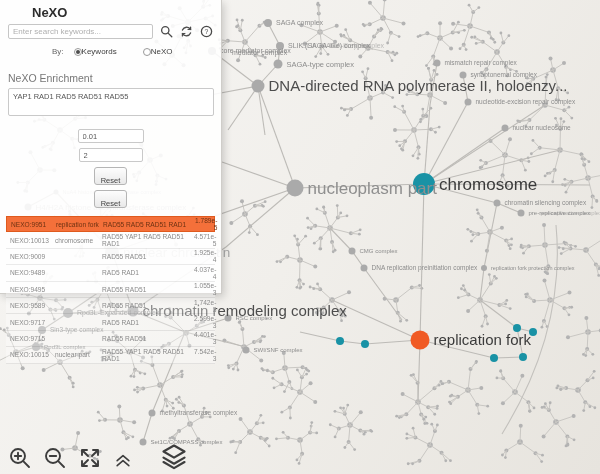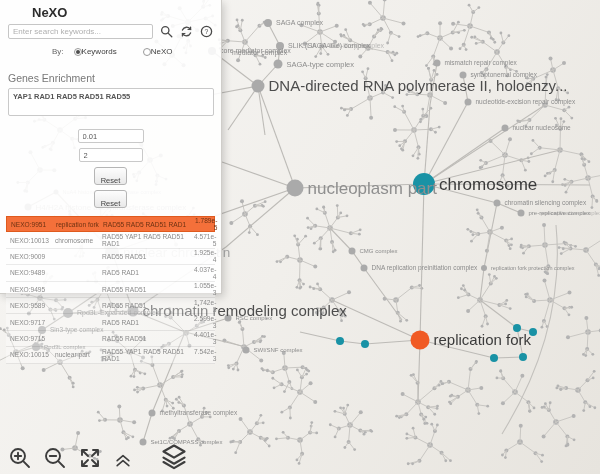--- a/index.html
+++ b/index.html
@@ -19,21 +19,21 @@
   .search-row input::placeholder{color:#b0b0b0;}
   .hicon{width:14px;height:14px;display:inline-flex;align-items:center;justify-content:center;cursor:pointer;}
   .hicon svg{width:13px;height:13px;stroke:#4a4a4a;fill:none;stroke-width:1.6;stroke-linecap:round;}
   .by-row{display:flex;align-items:center;margin-top:8px;font-size:8px;color:#666;gap:4px;padding-left:44px;}
   .by-label{margin-right:6px;}
   .radio-opt{display:flex;align-items:center;margin-right:26px;cursor:pointer;color:#3f3f3f;}
   .radio{width:8px;height:8px;border-radius:50%;border:1px solid #9a9a9a;background:#fff;position:relative;flex:0 0 auto;}
   .radio.checked:after{content:"";position:absolute;left:1.5px;top:1.5px;width:4px;height:4px;border-radius:50%;background:#4d4d4d;}
   .section-title{font-size:10.5px;color:#777;margin:16px 0 4px 0;}
   .gene-box{width:206px;height:28px;border:1px solid #c9c9c9;border-radius:2px;resize:none;
-    font-size:7.5px;color:#555;padding:3px 4px;outline:none;background:#fff;font-weight:bold;}
+    font-size:7.5px;color:#555;padding:3px 4px;outline:none;background:#fff;}
   .controls-row{display:flex;align-items:center;margin-top:9px;gap:5px;flex-direction:column;}
   .num-input{height:14px;border:1px solid #c9c9c9;border-radius:2px;font-size:7.5px;color:#555;padding:0 4px;background:#fff;outline:none;}
   .num-1{width:66px;}
   .num-2{width:64px;}
   .btn{height:15px;font-size:7.5px;color:#444;background:linear-gradient(#fdfdfd,#e9e9e9);
     border:1px solid #b5b5b5;border-radius:3px;padding:8px 6px;cursor:pointer;}
   
   .results{margin:8px -2px 0 -2px;}
   .trow{display:grid;grid-template-columns:45px 47px 92px 1fr;align-items:center;
     height:16.4px;border-bottom:1px solid rgba(0,0,0,0.08);font-size:6.6px;color:#8a8a8a;
@@ -1764,21 +1764,21 @@
             <span class="radio checked"></span>
             <span>Keywords</span>
           </span>
           <span class="radio-opt">
             <span class="radio"></span>
             <span>NeXO</span>
           </span>
         </span>
     </div>
 
-    <div class="section-title">Genes Enrichment</div>
+    <div class="section-title">NeXO Enrichment</div>
     <textarea class="gene-box" style="">YAP1 RAD1 RAD5 RAD51 RAD55</textarea>
 
     <div class="controls-row">
       <input class="num-input num-1" value="0.01" style="">
       <input class="num-input num-2" value="2" style="">
       <button class="btn">Reset</button>
       <button class="btn">Reset</button>
     </div>
 
     <div class="results">

